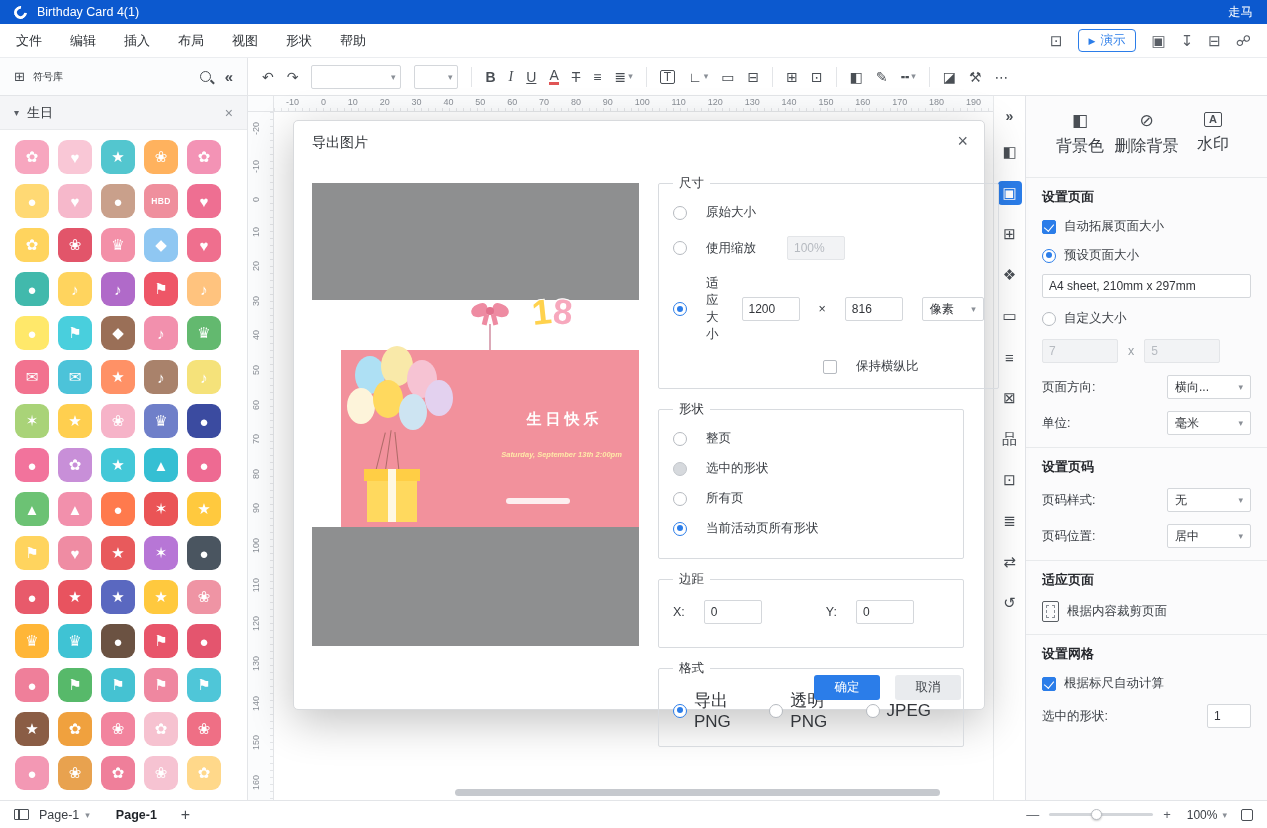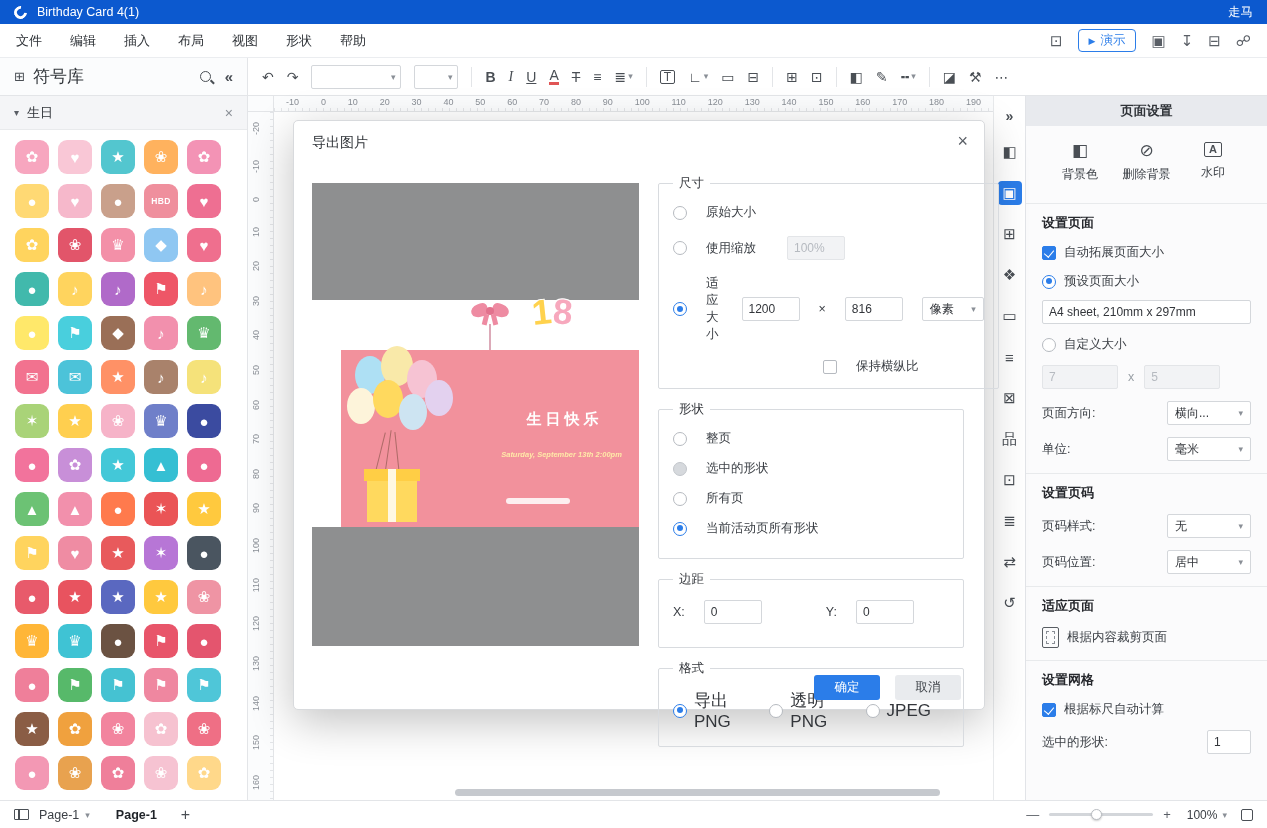--- a/index.html
+++ b/index.html
@@ -18,21 +18,21 @@
   .menu-items { display:flex; gap:28px; }
   .menu-item { font-size:13px; color:#2f3338; cursor:default; }
   .mb-right { margin-left:auto; display:flex; align-items:center; gap:15px; }
   .mb-ic { font-size:15px; color:#5a5f66; line-height:1; }
   .present-pill { display:flex; align-items:center; gap:5px; border:1px solid #2b7de9; color:#2b7de9; border-radius:4px; padding:2px 10px; font-size:12.5px; }
   .present-pill .play { font-size:9px; }
 
   
   .libheader { position:absolute; left:0; top:58px; width:248px; height:38px; background:#fbfcfd; border-bottom:1px solid #e3e5e8; border-right:1px solid #e3e5e8; display:flex; align-items:center; padding:0 14px; gap:8px; }
   .lh-grid { font-size:13px; color:#4a4f55; }
-  .lh-title { font-size:17px; color:#2f3338; }
+  .lh-title { font-size:10px; color:#2f3338; }
   .lh-right { margin-left:auto; display:flex; align-items:center; gap:14px; }
   .search-ic { position:relative; width:11px; height:11px; border:1.6px solid #4a4f55; border-radius:50%; display:inline-block; }
   .search-ic::after { content:""; position:absolute; left:9px; top:9px; width:5px; height:1.6px; background:#4a4f55; transform:rotate(45deg); }
   .lh-collapse { font-size:15px; color:#4a4f55; font-weight:bold; }
 
   .toolbar { position:absolute; left:248px; top:58px; width:1019px; height:38px; background:#fff; border-bottom:1px solid #e3e5e8; display:flex; align-items:center; padding:0 14px; }
   .tb-items { display:flex; align-items:center; gap:13px; }
   .tb-icon { font-size:14px; color:#4a4f55; display:inline-flex; align-items:center; gap:2px; line-height:1; }
   .tb-b { font-weight:bold; }
   .tb-i { font-style:italic; font-family:"Liberation Serif","DejaVu Serif",serif; }
@@ -73,21 +73,21 @@
   .rs-icon.active { background:#2b7de9; color:#fff; }
 
   
   .right-panel { position:absolute; left:1025px; top:96px; width:242px; height:704px; background:#fbfbfc; border-left:1px solid #e2e4e8; overflow:hidden; }
   .rp-header { height:30px; background:#e8eaee; display:flex; align-items:center; justify-content:center; font-size:13px; font-weight:bold; color:#2f3338; }
   .rp-body { padding:12px 16px; }
   .rp-tools { display:flex; justify-content:space-between; padding:4px 6px 10px; }
   .rp-tool { display:flex; flex-direction:column; align-items:center; gap:7px; width:64px; }
   .rp-ic { font-size:17px; color:#4a4f55; line-height:1; }
   .rp-ic.boxed { border:1.5px solid #4a4f55; border-radius:2px; font-size:11px; padding:1px 4px; font-weight:bold; }
-  .rp-tool-label { font-size:12px; color:#3c4046; }
+  .rp-tool-label { font-size:16px; color:#3c4046; }
   .rp-div { height:1px; background:#e8eaec; margin:10px -16px; }
   .rp-sec { font-size:13px; font-weight:bold; color:#26282d; margin:10px 0 12px; }
   .rp-row { display:flex; align-items:center; gap:8px; margin-bottom:12px; font-size:12.5px; color:#3c4046; }
   .rp-between { justify-content:space-between; }
   .rp-preset { width:100%; margin:-2px 0 12px; }
   .rp-custom { gap:10px; color:#9aa0a6; }
   .rp-custom .inp { width:76px; }
   .crop-ic { position:relative; width:17px; height:21px; border:1.5px solid #585d63; border-radius:2px; flex:none; }
   .crop-ic::after { content:""; position:absolute; inset:3px; border:1px dashed #8a8f96; }
   .rp-grid-inp { width:44px; }
@@ -403,21 +403,20 @@
         <span class="rs-icon">⊠</span>
         <span class="rs-icon">品</span>
         <span class="rs-icon">⊡</span>
         <span class="rs-icon">≣</span>
         <span class="rs-icon">⇄</span>
         <span class="rs-icon">↺</span>
       </div>
   </div>
 
   <div class="right-panel">
-    <div class="rp-header">页面设置</div>
     <div class="rp-body">
       <div class="rp-tools">
         <span class="rp-tool">
           <span class="rp-ic">◧</span>
           <span class="rp-tool-label">背景色</span>
         </span>
         <span class="rp-tool">
           <span class="rp-ic">⊘</span>
           <span class="rp-tool-label">删除背景</span>
         </span>

